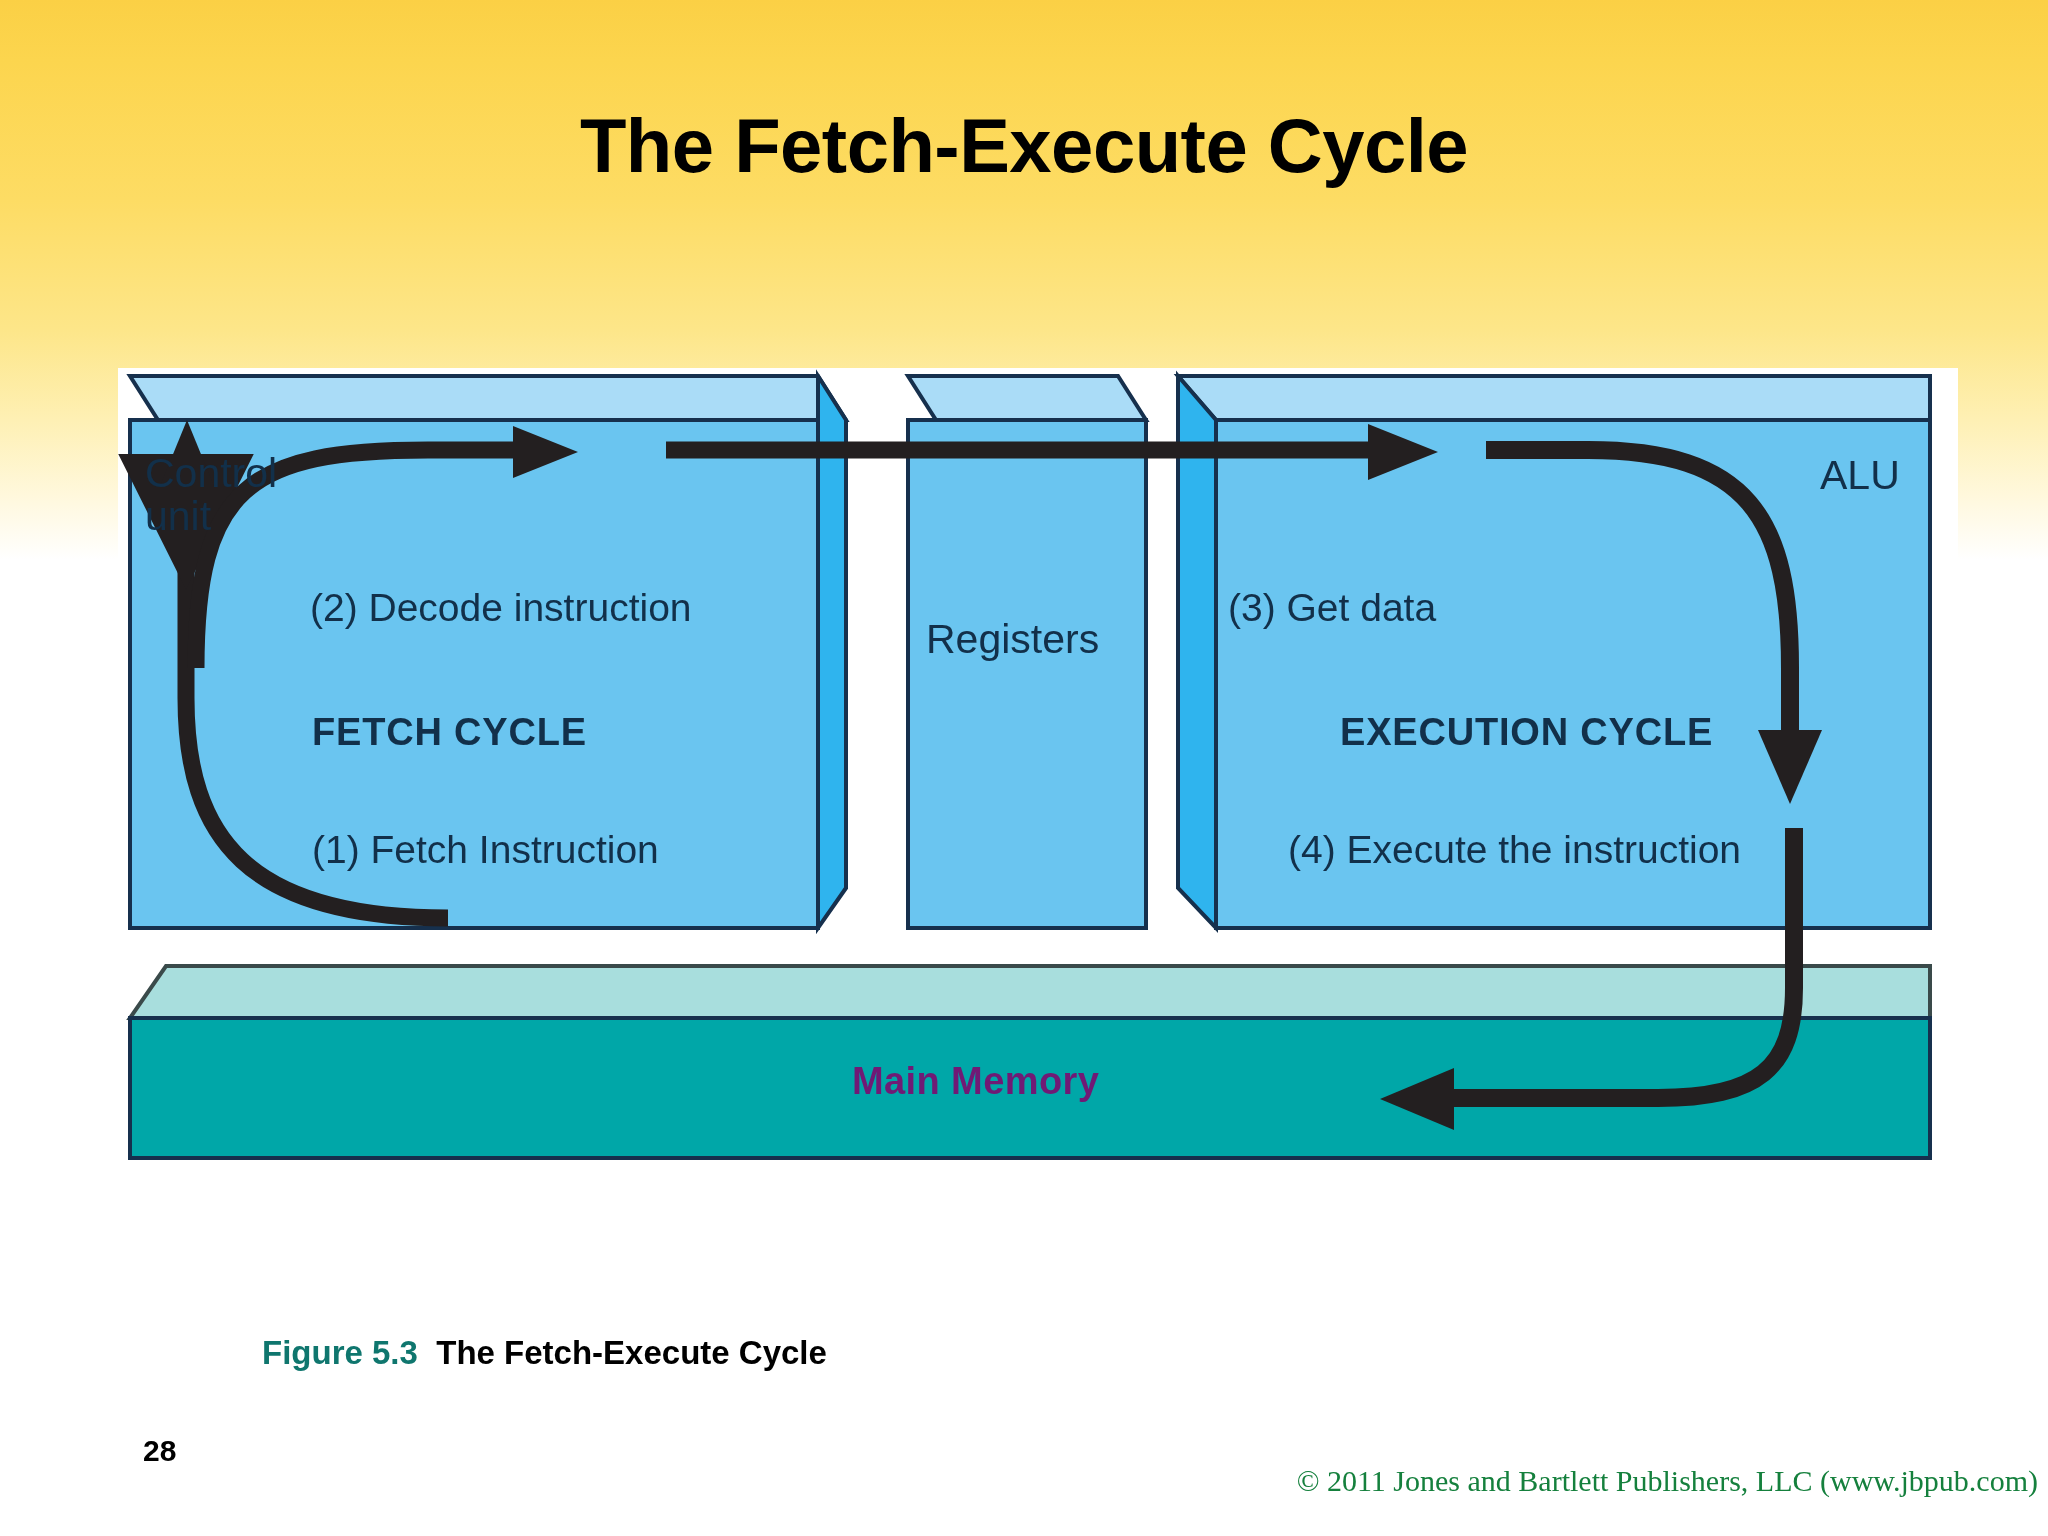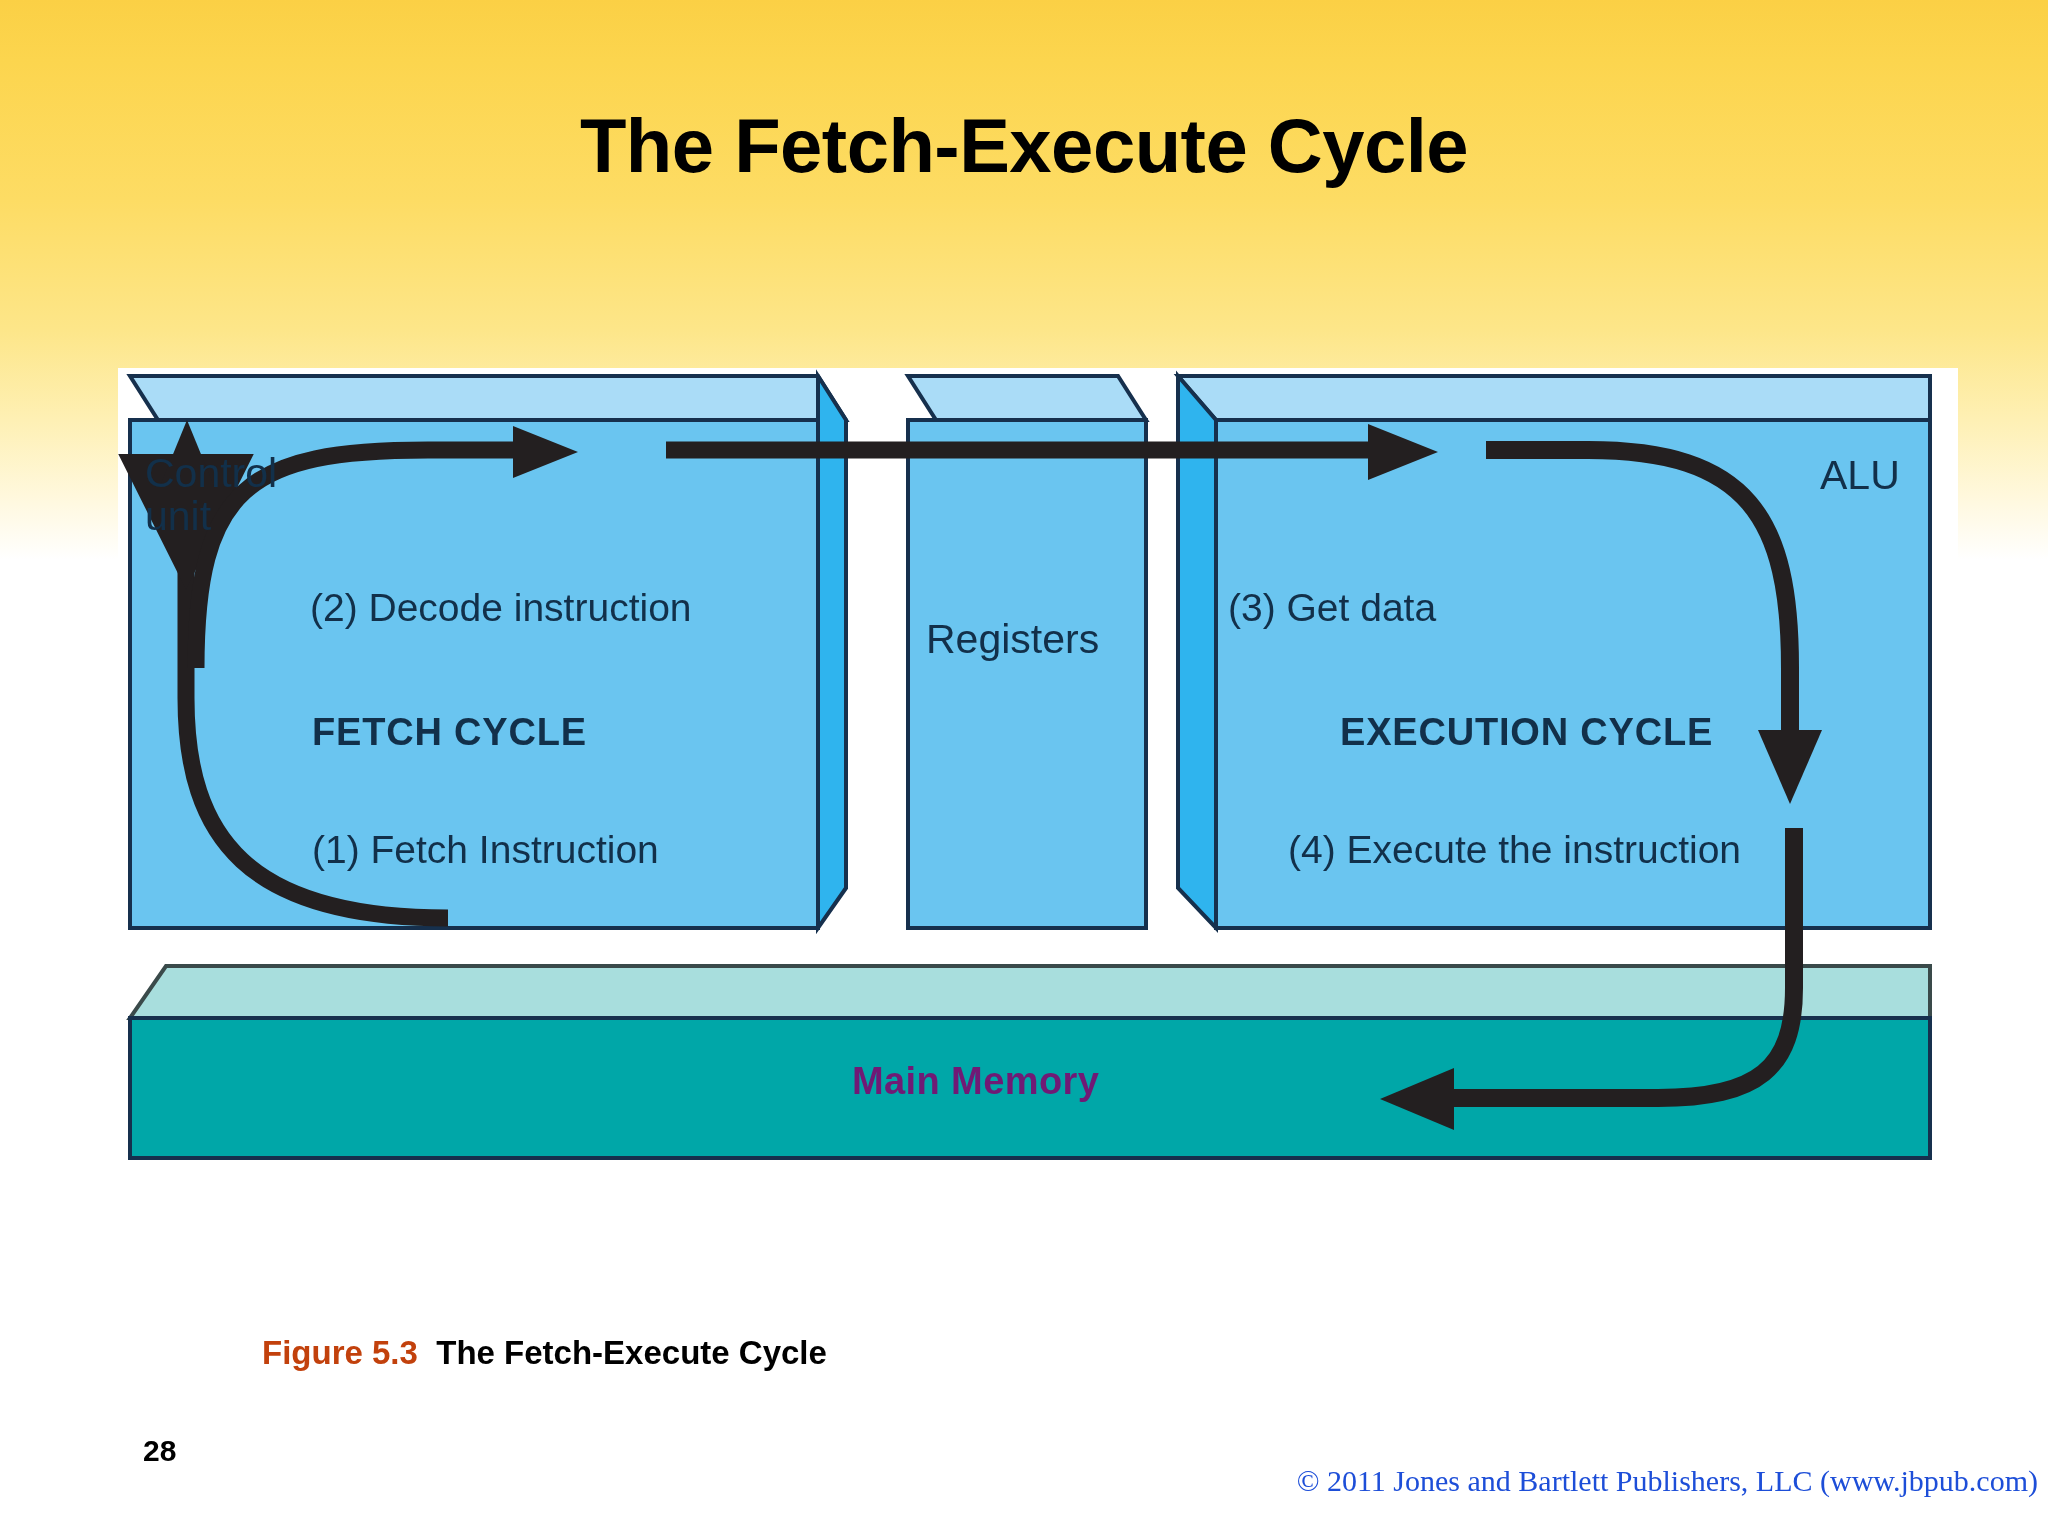--- a/index.html
+++ b/index.html
@@ -81,40 +81,40 @@
 
   
   #figure-caption {
     position: absolute;
     left: 262px;
     top: 1334px;
     font-size: 33px;
     font-weight: bold;
     white-space: nowrap;
   }
-  #caption-number { color: #c2410c; }
+  #caption-number { color: #0f766e; }
   #caption-text   { color: #000000; }
 
   
   #page-number {
     position: absolute;
     left: 143px;
     top: 1434px;
     font-size: 30px;
     font-weight: bold;
     color: #000000;
   }
 
   
   #copyright {
     position: absolute;
     right: 10px;
     top: 1464px;
     font-size: 30px;
-    color: #1d4ed8;
+    color: #15803d;
     font-family: "Liberation Serif", serif;
     white-space: nowrap;
   }
 </style>
 </head>
 <body>
 
 <div id="slide-bg"></div>
 
 <div id="slide-title">The Fetch-Execute Cycle</div>

